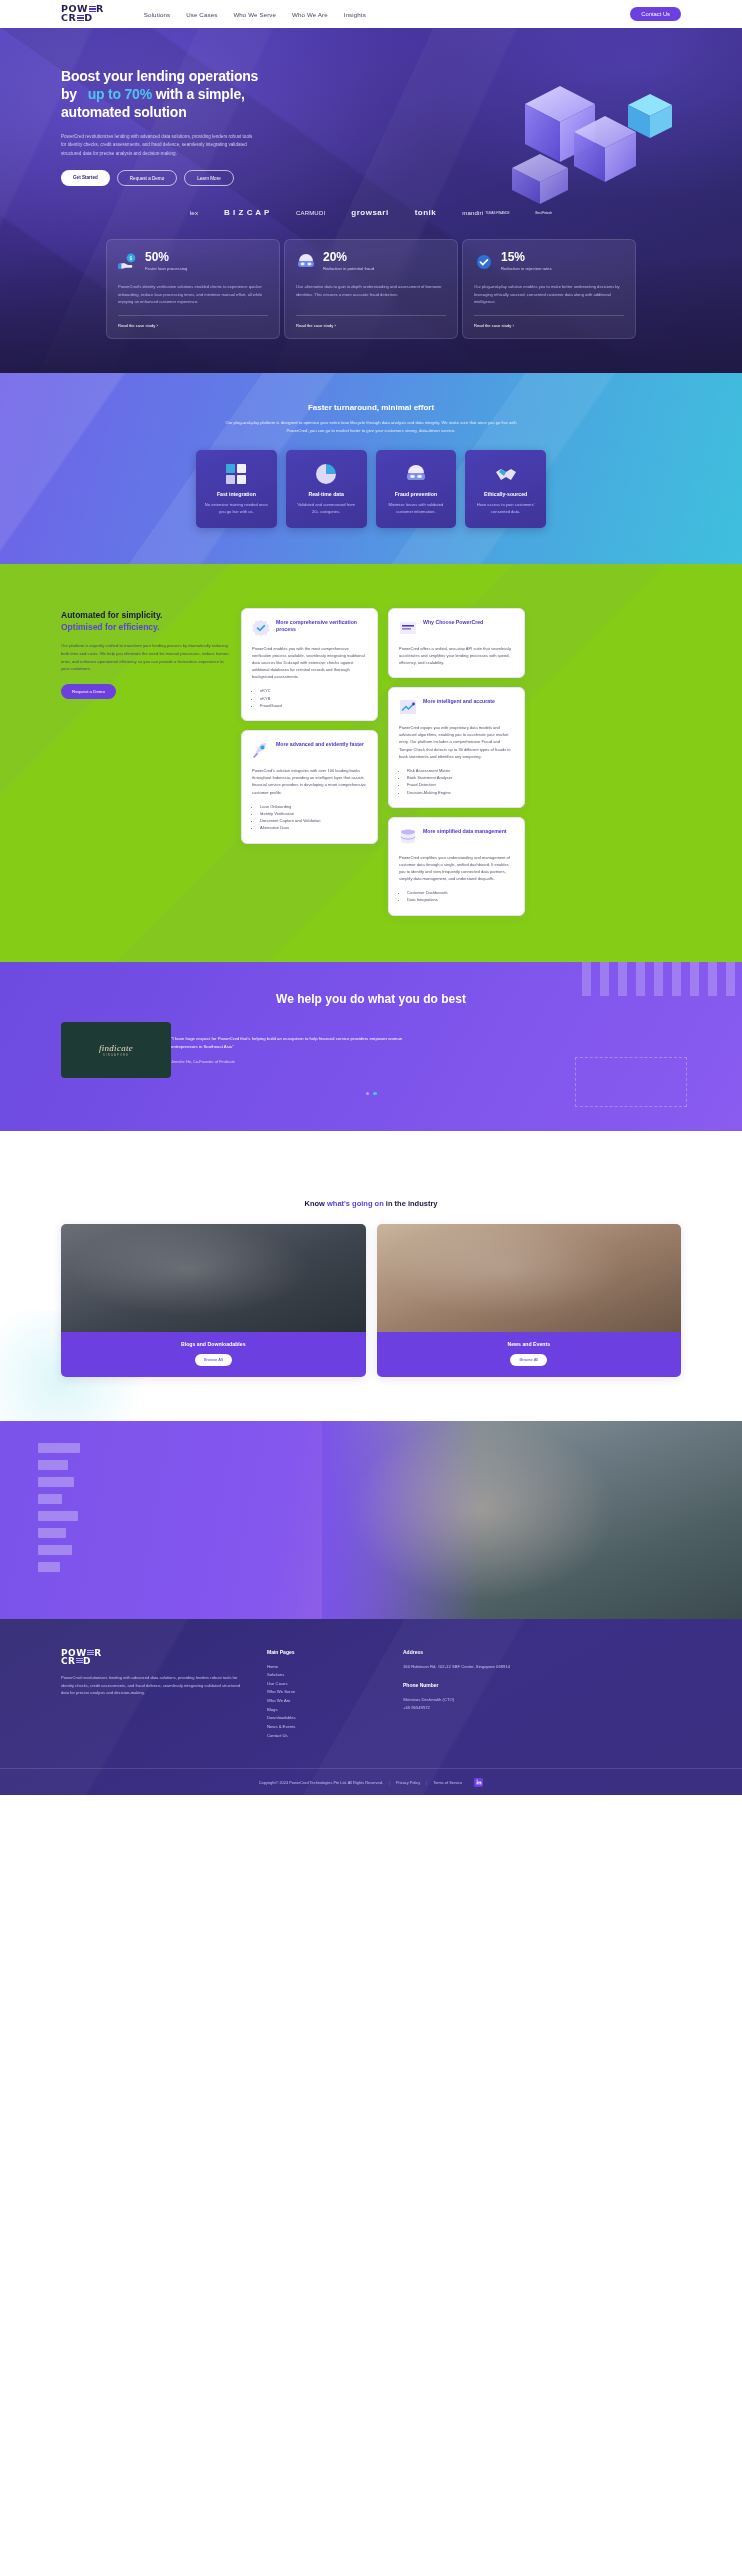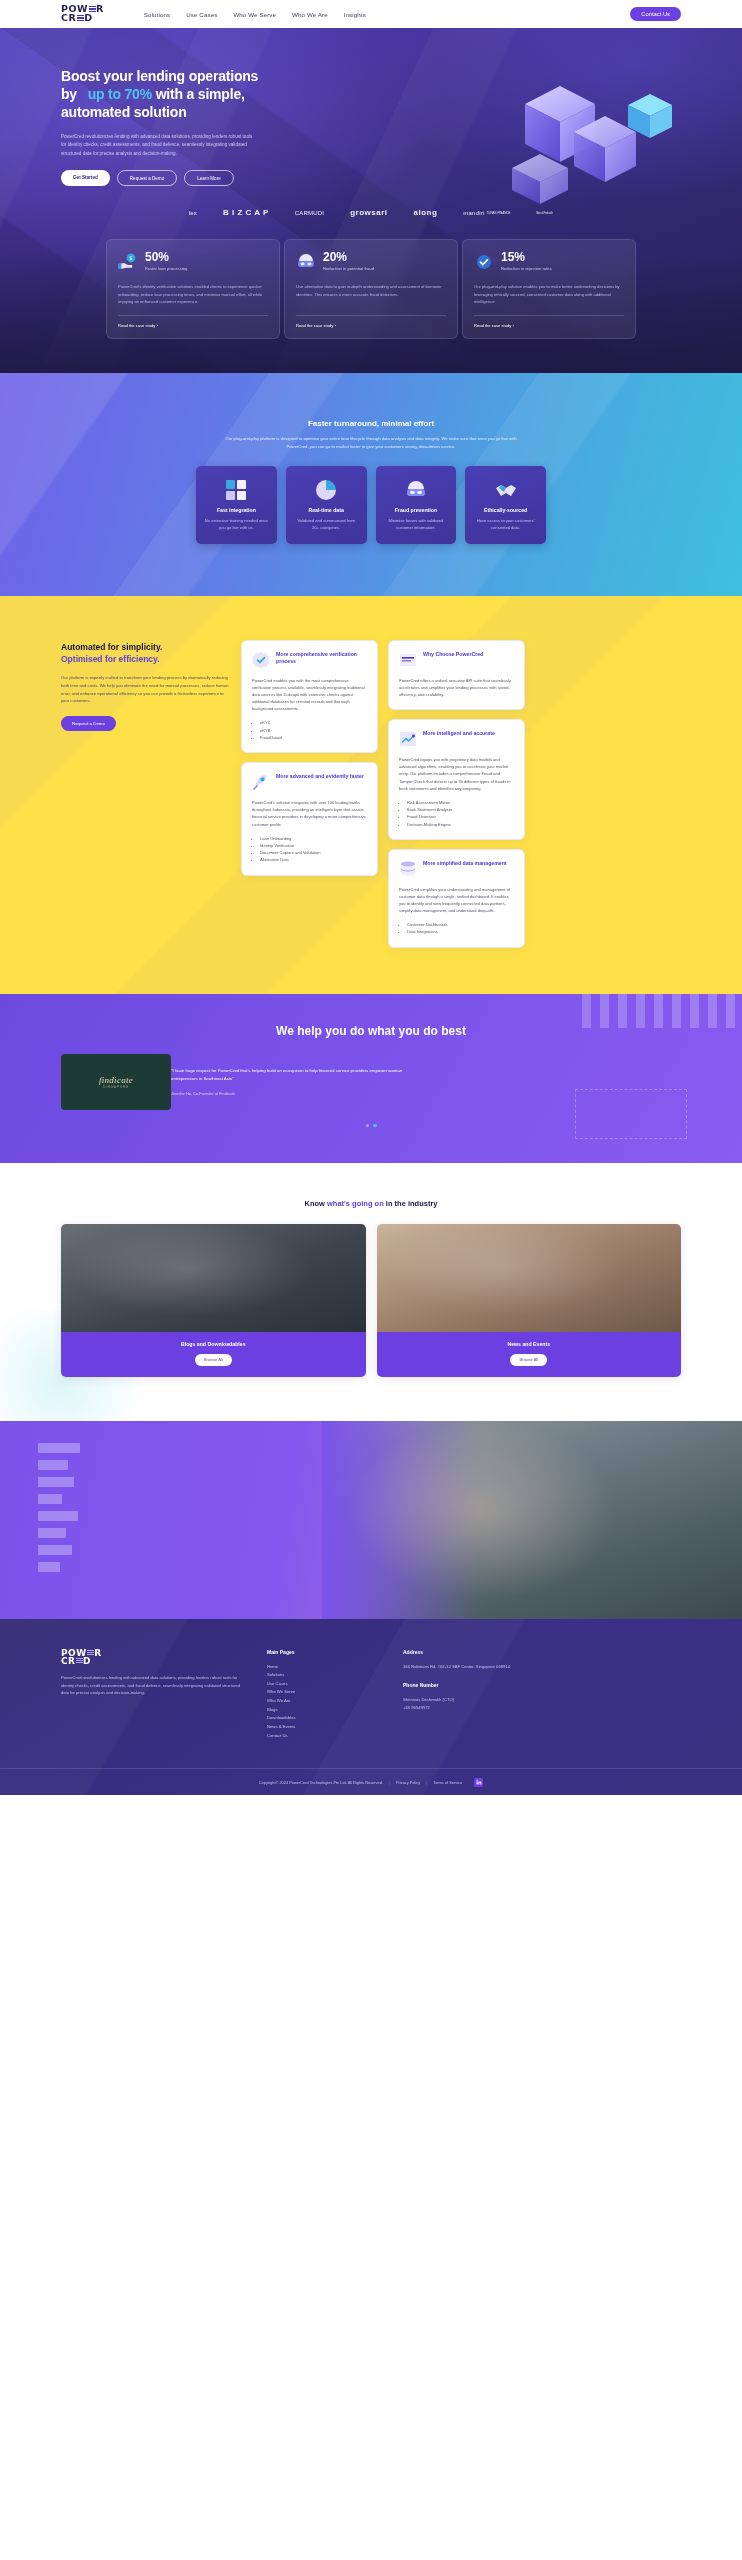--- a/index.html
+++ b/index.html
@@ -90,35 +90,35 @@
 
   
   .band {
     position:relative; overflow:hidden; padding:30px 0 36px;
     background:linear-gradient(105deg,#6f61e8 0%, #5f7fe6 35%, #4aa6e0 70%, #3fc0dd 100%);
   }
   .band:before{
     content:""; position:absolute; inset:0;
     background:linear-gradient(125deg, rgba(255,255,255,0.10) 0 14%, transparent 14.5% 30%, rgba(255,255,255,0.08) 30% 38%, transparent 38.5% 60%, rgba(255,255,255,0.07) 60% 70%, transparent 70.5% 100%);
   }
-  .band-inner { position:relative; z-index:3; width:620px; margin:16px auto; text-align:center; }
+  .band-inner { position:relative; z-index:3; width:620px; margin:0 auto; text-align:center; }
   .band h2 { font-size:8px; color:#fff; font-weight:bold; }
   .band p { font-size:4.2px; color:#e3ecfb; line-height:1.8; margin:7px auto 0; width:300px; }
   .feat-row { display:flex; gap:9px; width:350px; margin:16px auto 0; }
   .feat-card {
     flex:1; background:linear-gradient(160deg,#4a3fb5,#3f3498); border-radius:5px;
     padding:11px 8px 12px; text-align:center; box-shadow:0 2px 8px rgba(20,10,60,0.25);
   }
   .feat-ico { height:26px; display:flex; align-items:center; justify-content:center; }
   .feat-title { font-size:5.2px; font-weight:bold; color:#fff; margin-top:4px; }
   .feat-desc { font-size:4.1px; line-height:1.7; color:#c3bcec; margin-top:5px; }
 
   
   .auto {
-    position:relative; background:#fde047; padding:44px 0 46px; overflow:hidden;
+    position:relative; background:#84cc16; padding:44px 0 46px; overflow:hidden;
   }
   .auto:before{
     content:""; position:absolute; inset:0;
     background:linear-gradient(135deg, rgba(120,100,230,0.05) 0 20%, transparent 20.5% 45%, rgba(120,100,230,0.04) 45% 58%, transparent 58.5% 100%);
   }
   .auto-inner { position:relative; z-index:3; width:620px; margin:0 auto; display:flex; gap:10px; align-items:flex-start;}
   .auto-left { width:170px; padding-top:2px;}
   .auto-left h2 { font-size:8.5px; color:#1b1744; font-weight:bold; line-height:1.35; }
   .auto-left h2 .blue { color:#5b42d8; display:block; }
   .auto-left p { font-size:4.2px; line-height:1.85; color:#4d4a6a; margin-top:9px; }
@@ -162,21 +162,21 @@
   .testi-author { font-size:3.9px; color:#dcd2fb; margin-top:8px; }
   .dots { display:flex; gap:4px; justify-content:center; margin-top:14px; align-items:center; }
   .dot { width:3.5px; height:3.5px; border-radius:50%; background:rgba(255,255,255,0.45); }
   .dot.on { background:#3ccfe0; }
 
   
   .ind { background:#fff; padding:36px 0 44px; position:relative; overflow:hidden;}
   .ind:before{ content:""; position:absolute; left:-40px; bottom:-30px; width:200px; height:140px;
      background:radial-gradient(circle, rgba(120,220,230,0.25), transparent 70%); }
   .ind-inner { position:relative; z-index:3; width:620px; margin:0 auto; }
-  .ind h2 { font-size:7.5px; color:#1b1744; font-weight:bold; text-align:center; }
+  .ind h2 { font-size:7.5px; color:#1b1744; font-weight:bold; text-align:center;margin-top:32px; }
   .ind h2 .blue { color:#5b42d8; }
   .ind-row { display:flex; gap:11px; margin-top:16px; }
   .ind-card { flex:1; border-radius:5px; overflow:hidden; box-shadow:0 2px 10px rgba(60,40,140,0.12); }
   .ind-img { height:108px; position:relative; }
   .ind-img.a { background:linear-gradient(160deg,#6a6f78 0%,#3e444d 55%,#2b3138 100%); }
   .ind-img.b { background:linear-gradient(160deg,#c9b49e 0%,#9c7f6a 50%,#6d5747 100%); }
   .ind-img:after{ content:""; position:absolute; inset:0;
      background:radial-gradient(ellipse 55% 60% at 42% 42%, rgba(255,255,255,0.18), transparent 72%); }
   .ind-foot { background:#6c3fe0; padding:9px 0 11px; text-align:center; }
   .ind-foot-t { font-size:5.2px; color:#fff; font-weight:bold; }
@@ -285,21 +285,21 @@
         <div class="btn btn-ghost">Request a Demo</div>
         <div class="btn btn-ghost">Learn More</div>
       </div>
     </div>
 
     <div class="logos">
       <div class="logo-item sm">lex</div>
       <div class="logo-item">B I Z C A P</div>
       <div class="logo-item sm">CARMUDI</div>
       <div class="logo-item">growsari</div>
-      <div class="logo-item">along</div>
+      <div class="logo-item">tonik</div>
       <div class="logo-item sm">
         <span>mandiri</span>
         <span class="logo-sub">TUNAS FINANCE</span>
       </div>
       <div class="logo-item sm">
         <span class="logo-sub">Best Fintech</span>
       </div>
     </div>
 
     <div class="stats">

